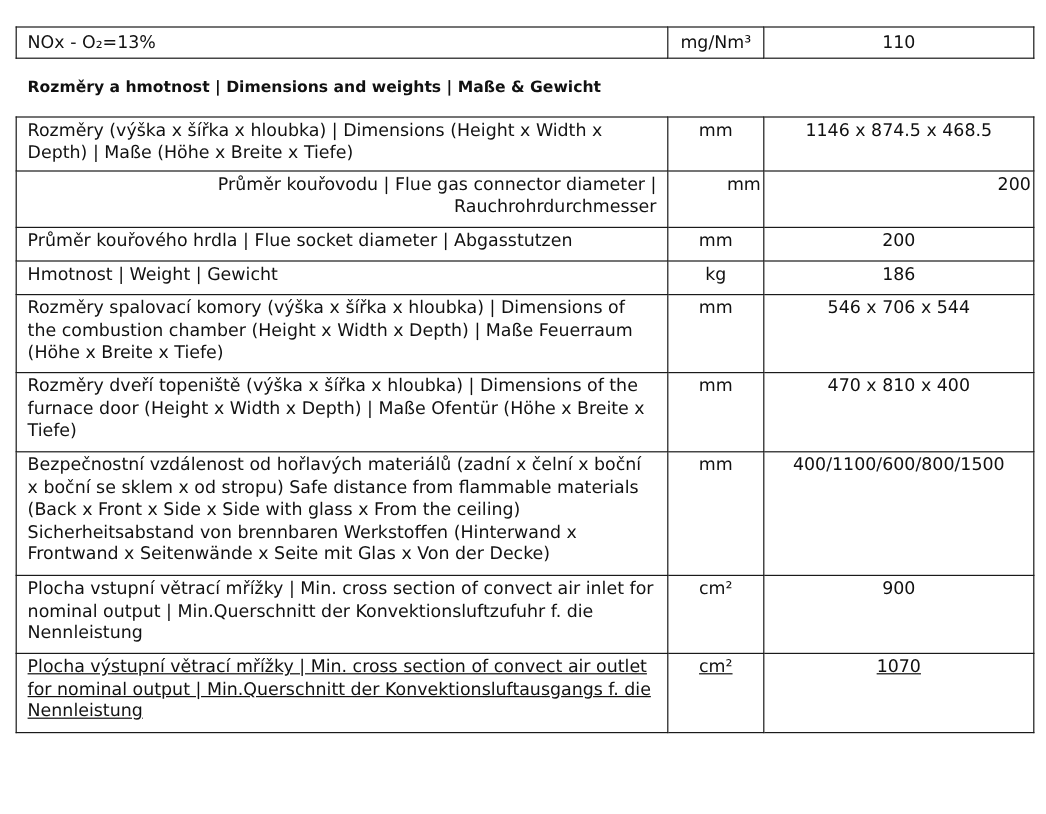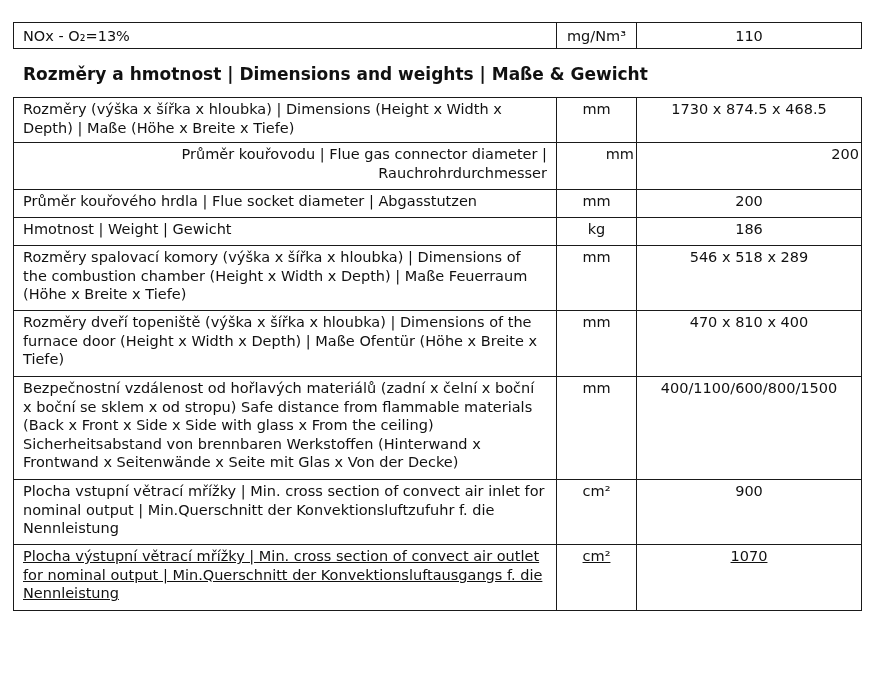--- a/index.html
+++ b/index.html
@@ -43,21 +43,21 @@
     padding-left: 2px;
     padding-right: 2px;
   }
   #top-table { top: 22px; }
   #top-table td { padding-top: 4px; padding-bottom: 2px; }
   .section-heading {
     position: absolute;
     left: 23px;
     top: 64px;
     font-weight: bold;
-    font-size: 17px;
+    font-size: 13px;
     line-height: 20px;
   }
   #dims-table { top: 97px; }
   #dims-table tr.r1 td { height: 41px; }
   #dims-table tr.r2 td { height: 43px; text-align: right; }
   #dims-table tr.r3 td { height: 24px; }
   #dims-table tr.r4 td { height: 43px; }
   #dims-table tr.r5 td { height: 24px; }
   #dims-table tr.r6 td { height: 61px; }
   #dims-table tr.r7 td { height: 62px; }
@@ -78,41 +78,41 @@
 </tbody>
   </table>
 
 <div class="section-heading">Rozměry a hmotnost | Dimensions and weights | Maße &amp; Gewicht</div>
 
 <table class="spec" id="dims-table">
   <tbody>
       <tr class="r1">
     <td class="label">Rozměry (výška x šířka x hloubka) | Dimensions (Height x Width x Depth) | Maße (Höhe x Breite x Tiefe)</td>
     <td class="unit">mm</td>
-    <td class="value">1730 x 874.5 x 468.5</td>
+    <td class="value">1146 x 874.5 x 468.5</td>
   </tr>
   <tr class="r2">
     <td class="label">Průměr kouřovodu | Flue gas connector diameter | Rauchrohrdurchmesser</td>
     <td class="unit">mm</td>
     <td class="value">200</td>
   </tr>
   <tr class="r3">
     <td class="label">Průměr kouřového hrdla | Flue socket diameter | Abgasstutzen</td>
     <td class="unit">mm</td>
     <td class="value">200</td>
   </tr>
   <tr class="r5">
     <td class="label">Hmotnost | Weight | Gewicht</td>
     <td class="unit">kg</td>
     <td class="value">186</td>
   </tr>
   <tr class="r6">
     <td class="label">Rozměry spalovací komory (výška x šířka x hloubka) | Dimensions of the combustion chamber (Height x Width x Depth) | Maße Feuerraum (Höhe x Breite x Tiefe)</td>
     <td class="unit">mm</td>
-    <td class="value">546 x 518 x 289</td>
+    <td class="value">546 x 706 x 544</td>
   </tr>
   <tr class="r7">
     <td class="label">Rozměry dveří topeniště (výška x šířka x hloubka) | Dimensions of the furnace door (Height x Width x Depth) | Maße Ofentür (Höhe x Breite x Tiefe)</td>
     <td class="unit">mm</td>
     <td class="value">470 x 810 x 400</td>
   </tr>
   <tr class="r8">
     <td class="label">Bezpečnostní vzdálenost od hořlavých materiálů (zadní x čelní x boční x boční se sklem x od stropu)  Safe distance from flammable materials (Back x Front x Side x Side with glass x From the ceiling) Sicherheitsabstand von brennbaren Werkstoffen (Hinterwand x Frontwand x Seitenwände x Seite mit Glas x Von der Decke)</td>
     <td class="unit">mm</td>
     <td class="value">400/1100/600/800/1500</td>

